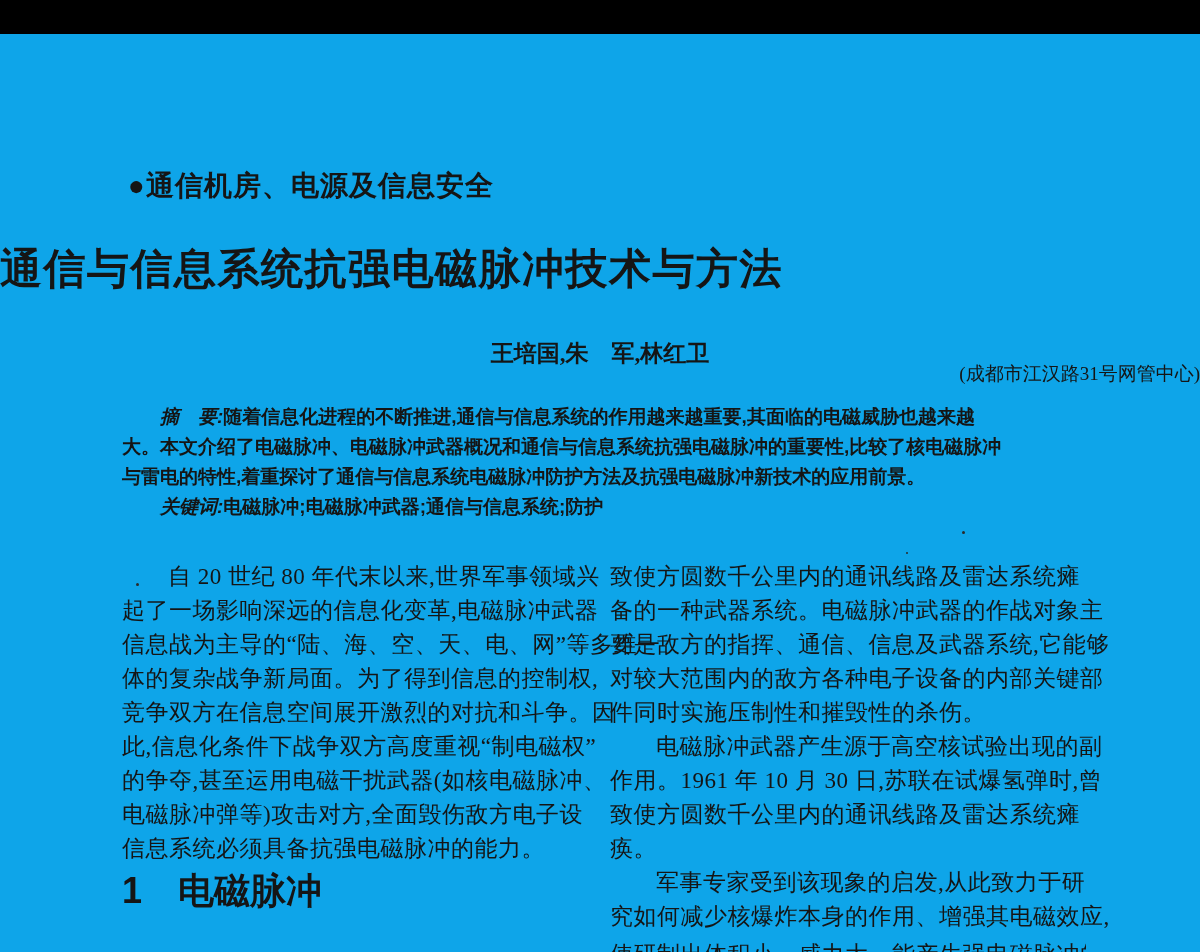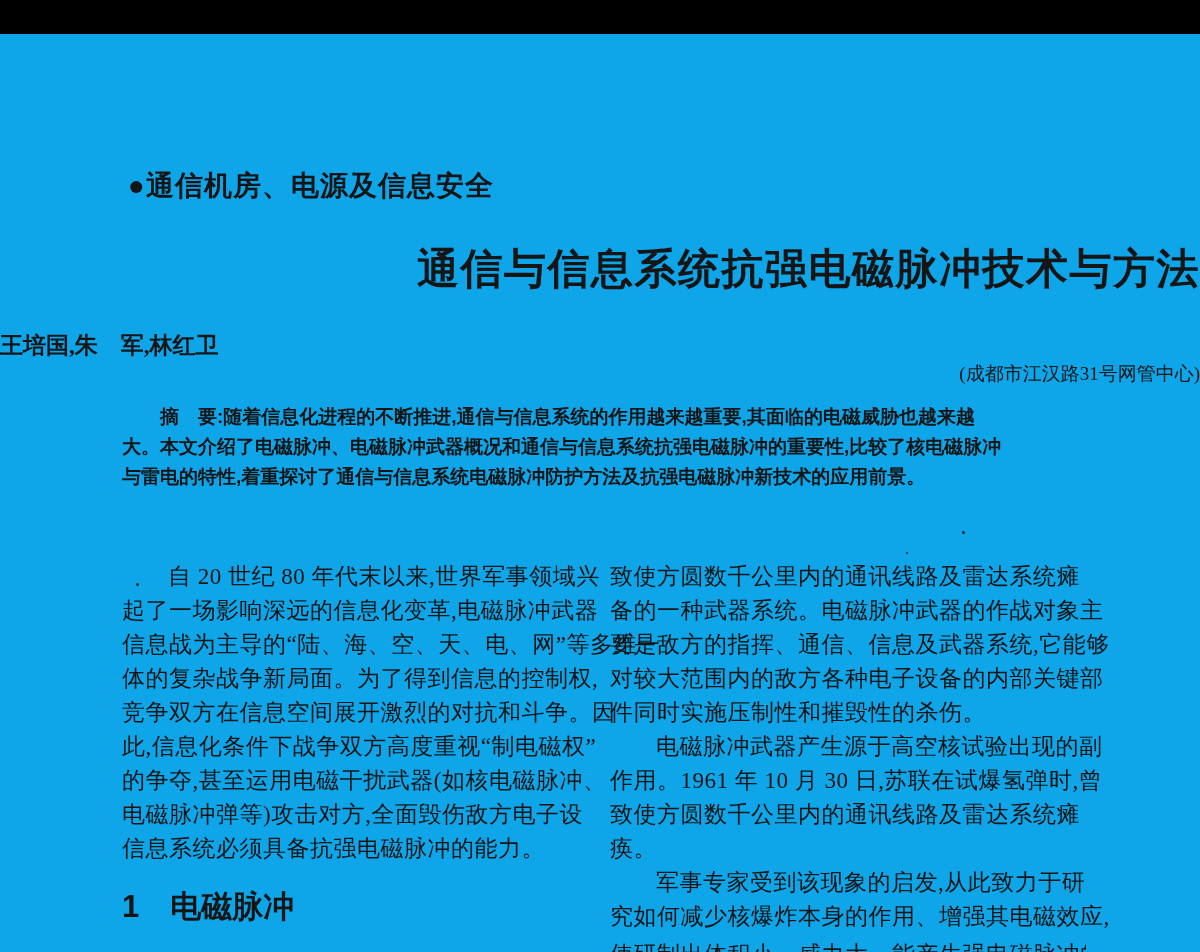--- a/index.html
+++ b/index.html
@@ -28,33 +28,33 @@
     font-weight: 700;
     font-size: 28px;
     line-height: 36px;
     letter-spacing: 1px;
     white-space: nowrap;
   }
   .title {
     position: absolute;
     left: 0; top: 240px;
     width: 1200px;
-    text-align: right;
+    text-align: left;
     font-family: "Liberation Serif", "DejaVu Serif", serif;
     font-weight: 700;
     font-size: 42px;
     line-height: 58px;
     letter-spacing: 1.5px;
     white-space: nowrap;
   }
   .authors {
     position: absolute;
-    left: 0; top: 330px;
+    left: 0; top: 338px;
     width: 1200px;
-    text-align: left;
+    text-align: center;
     font-family: "Liberation Serif", "DejaVu Serif", serif;
     font-weight: 600;
     font-size: 23px;
     line-height: 32px;
     white-space: nowrap;
   }
   .affiliation {
     position: absolute;
     left: 0; top: 360px;
     width: 1200px;
@@ -69,41 +69,41 @@
     position: absolute;
     left: 122px; top: 402px;
     width: 958px;
     font-family: "Liberation Sans", "DejaVu Sans", sans-serif;
     font-weight: 600;
     font-size: 19px;
     line-height: 30px;
   }
   .abs-row { white-space: nowrap; }
   .abs-indent { text-indent: 2em; }
-  .abs-label { font-weight: 700; }
+  .abs-label { font-weight: 700; font-style: italic; }
   .col {
     position: absolute;
     top: 560px;
     font-family: "Liberation Serif", "DejaVu Serif", serif;
     font-weight: 500;
     font-size: 23px;
   }
   .col-left  { left: 122px; width: 470px; }
   .col-right { left: 610px; width: 476px; }
   .body-line {
     line-height: 34px;
     white-space: nowrap;
     letter-spacing: 0.5px;
   }
   .indent { text-indent: 2em; }
   .sec-heading {
-    margin-top: 24px;
+    margin-top: 8px;
     font-family: "Liberation Sans", "DejaVu Sans", sans-serif;
     font-weight: 700;
-    font-size: 31px;
+    font-size: 36px;
     line-height: 34px;
     white-space: nowrap;
   }
   .partial-wrap {
     margin-top: 4px;
     height: 14px;
     overflow: hidden;
   }
   .speck {
     position: absolute;
@@ -128,20 +128,23 @@
   <div class="authors">王培国,朱　军,林红卫</div>
 
   <div class="affiliation">(成都市江汉路31号网管中心)</div>
 
   <div class="abstract">
     <div class="abs-row abs-indent">
       <span class="abs-label">摘　要:</span><span>随着信息化进程的不断推进,通信与信息系统的作用越来越重要,其面临的电磁威胁也越来越</span>
     </div>
     <div class="abs-row">大。本文介绍了电磁脉冲、电磁脉冲武器概况和通信与信息系统抗强电磁脉冲的重要性,比较了核电磁脉冲</div>
     <div class="abs-row">与雷电的特性,着重探讨了通信与信息系统电磁脉冲防护方法及抗强电磁脉冲新技术的应用前景。</div>
+    <div class="abs-row abs-indent">
+      <span class="abs-label">关键词:</span><span>电磁脉冲;电磁脉冲武器;通信与信息系统;防护</span>
+    </div>
   </div>
 
   <div class="col col-left">
     <div class="body-line indent">自 20 世纪 80 年代末以来,世界军事领域兴</div>
     <div class="body-line">起了一场影响深远的信息化变革,电磁脉冲武器</div>
     <div class="body-line">信息战为主导的“陆、海、空、天、电、网”等多维一</div>
     <div class="body-line">体的复杂战争新局面。为了得到信息的控制权,</div>
     <div class="body-line">竞争双方在信息空间展开激烈的对抗和斗争。因</div>
     <div class="body-line">此,信息化条件下战争双方高度重视“制电磁权”</div>
     <div class="body-line">的争夺,甚至运用电磁干扰武器(如核电磁脉冲、</div>

